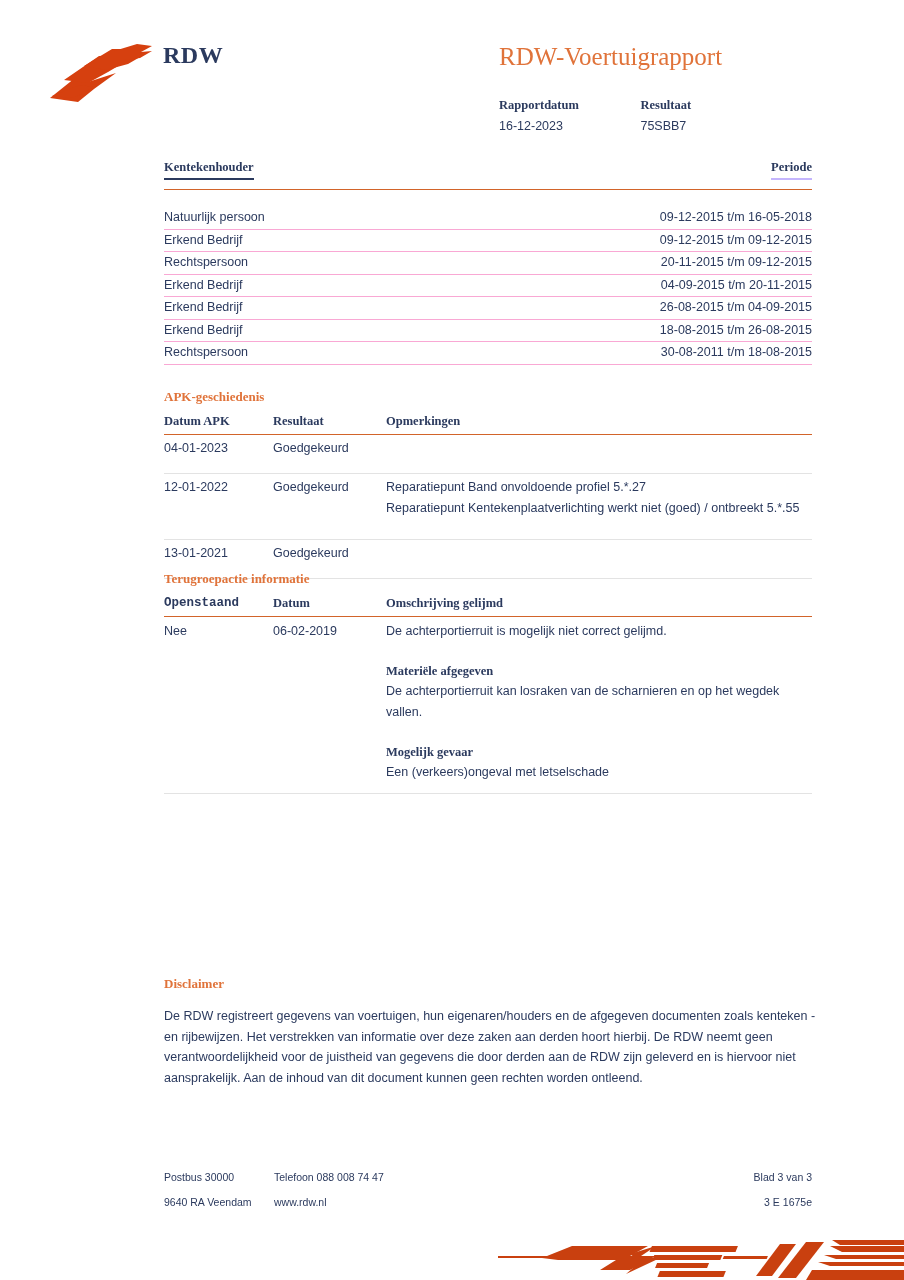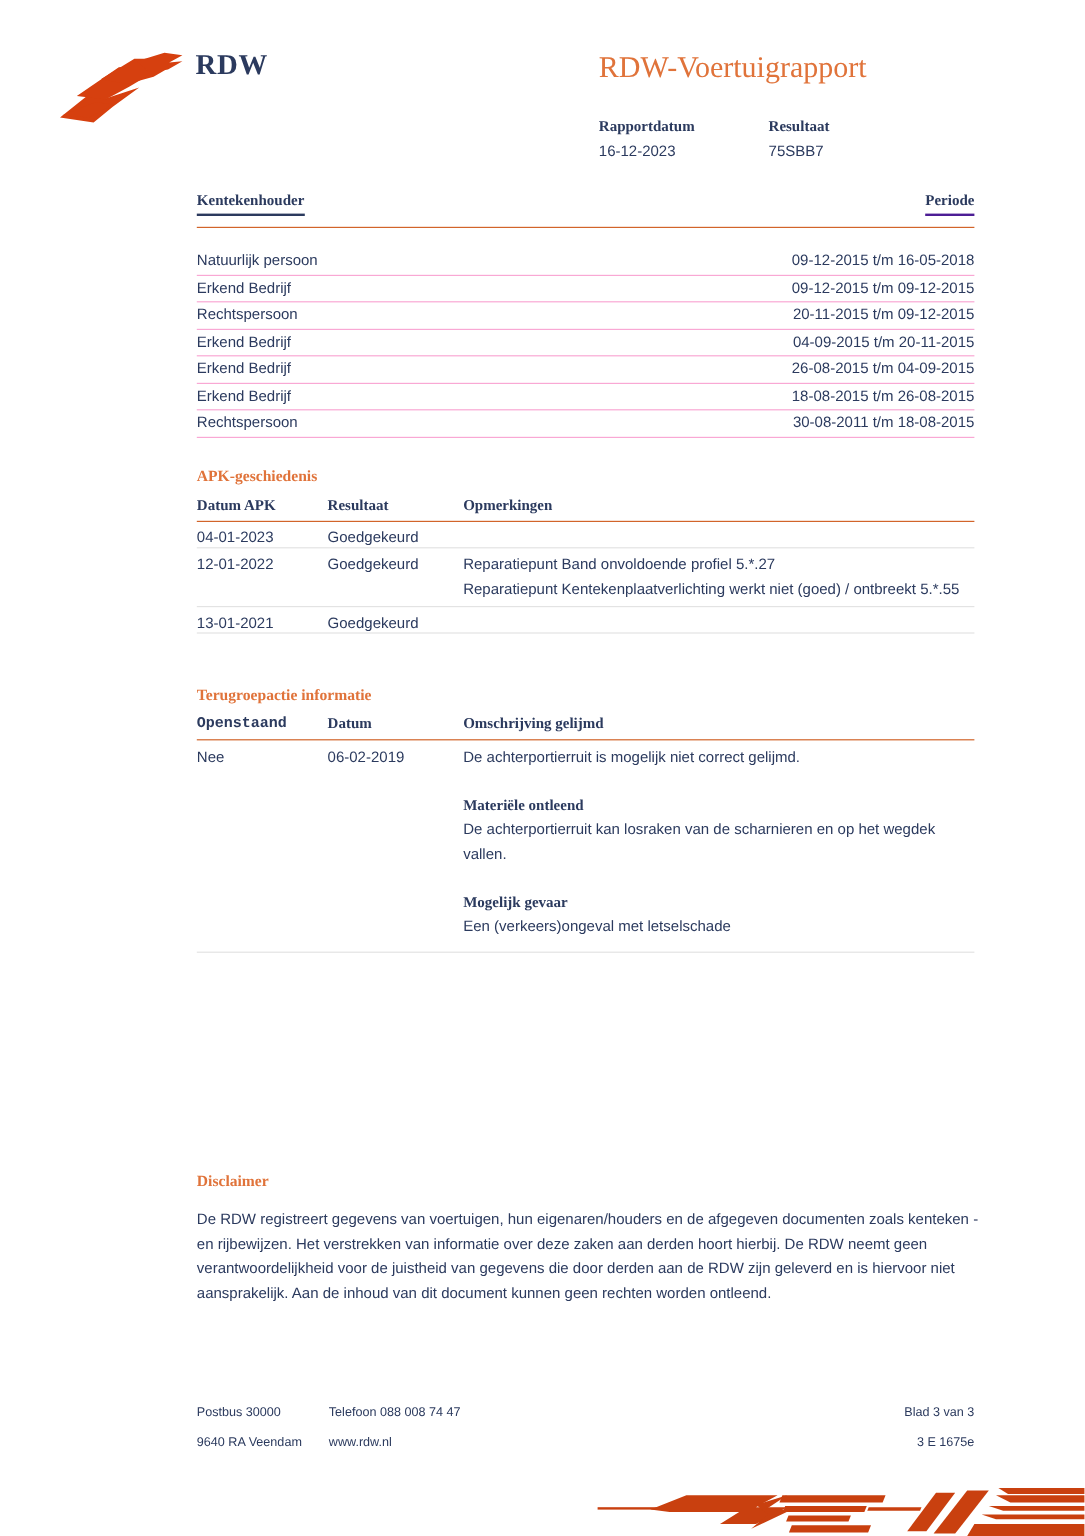--- a/index.html
+++ b/index.html
@@ -100,21 +100,21 @@
     position: relative;
     height: 22px;
   }
   .houder-head .hl {
     position: absolute; left: 0; top: 0;
     border-bottom: 2px solid #2b3a5e;
     padding-bottom: 3px;
   }
   .houder-head .hr {
     position: absolute; right: 0; top: 0;
-    border-bottom: 2px solid #4c1d95;
+    border-bottom: 2px solid #c4b5fd;
     padding-bottom: 3px;
   }
   .houder-rule { margin-top: 7px; }
   .houder-rows { margin-top: 17px; }
   .houder-row {
     position: relative;
     height: 21.5px;
     border-bottom: 1px solid #f9a8d4;
   }
   .houder-row .k { position: absolute; left: 0; top: 0; }
@@ -124,21 +124,21 @@
   .sec-apk {
     position: absolute;
     left: 164px; top: 389px;
     width: 648px;
   }
   .apk-heads { position: relative; height: 20px; margin-top: 9px; }
   .apk-rows { }
   .apk-row {
     position: relative;
     border-bottom: 1px solid #e3e3e3;
-    padding: 3px 0 3px 0;
+    padding: 3px 0 20px 0;
     min-height: 15px;
   }
   .apk-row .c-date { position: absolute; left: 0; top: 3px; }
   .apk-row .c-res  { position: absolute; left: 109px; top: 3px; }
   .apk-row .c-rem  { margin-left: 222px; min-height: 15px; }
   .apk-row .c-rem div { line-height: 21px; }
 
   
   .sec-recall {
     position: absolute;
@@ -315,21 +315,21 @@
       <span class="col-head" style="position:absolute;left:109px;top:0;">Datum</span>
       <span class="col-head" style="position:absolute;left:222px;top:0;">Omschrijving gelijmd</span>
     </div>
     <div class="rule-orange"></div>
 
     <div class="rec-body">
       <span class="cell c-open">Nee</span>
       <span class="cell c-date">06-02-2019</span>
       <div class="c-desc">
         <p>De achterportierruit is mogelijk niet correct gelijmd.</p>
-        <div class="rec-sub-title">Materiële ontleend</div>
+        <div class="rec-sub-title">Materiële afgegeven</div>
         <p>De achterportierruit kan losraken van de scharnieren en op het wegdek vallen.</p>
         <div class="rec-sub-title">Mogelijk gevaar</div>
         <p>Een (verkeers)ongeval met letselschade</p>
       </div>
     </div>
   </div>
 
   <div class="sec-disclaimer">
     <div class="sec-title-orange">Disclaimer</div>
     <div class="disc-body">De RDW registreert gegevens van voertuigen, hun eigenaren/houders en de afgegeven documenten zoals kenteken - en rijbewijzen. Het verstrekken van informatie over deze zaken aan derden hoort hierbij. De RDW neemt geen verantwoordelijkheid voor de juistheid van gegevens die door derden aan de RDW zijn geleverd en is hiervoor niet aansprakelijk. Aan de inhoud van dit document kunnen geen rechten worden ontleend.</div>

